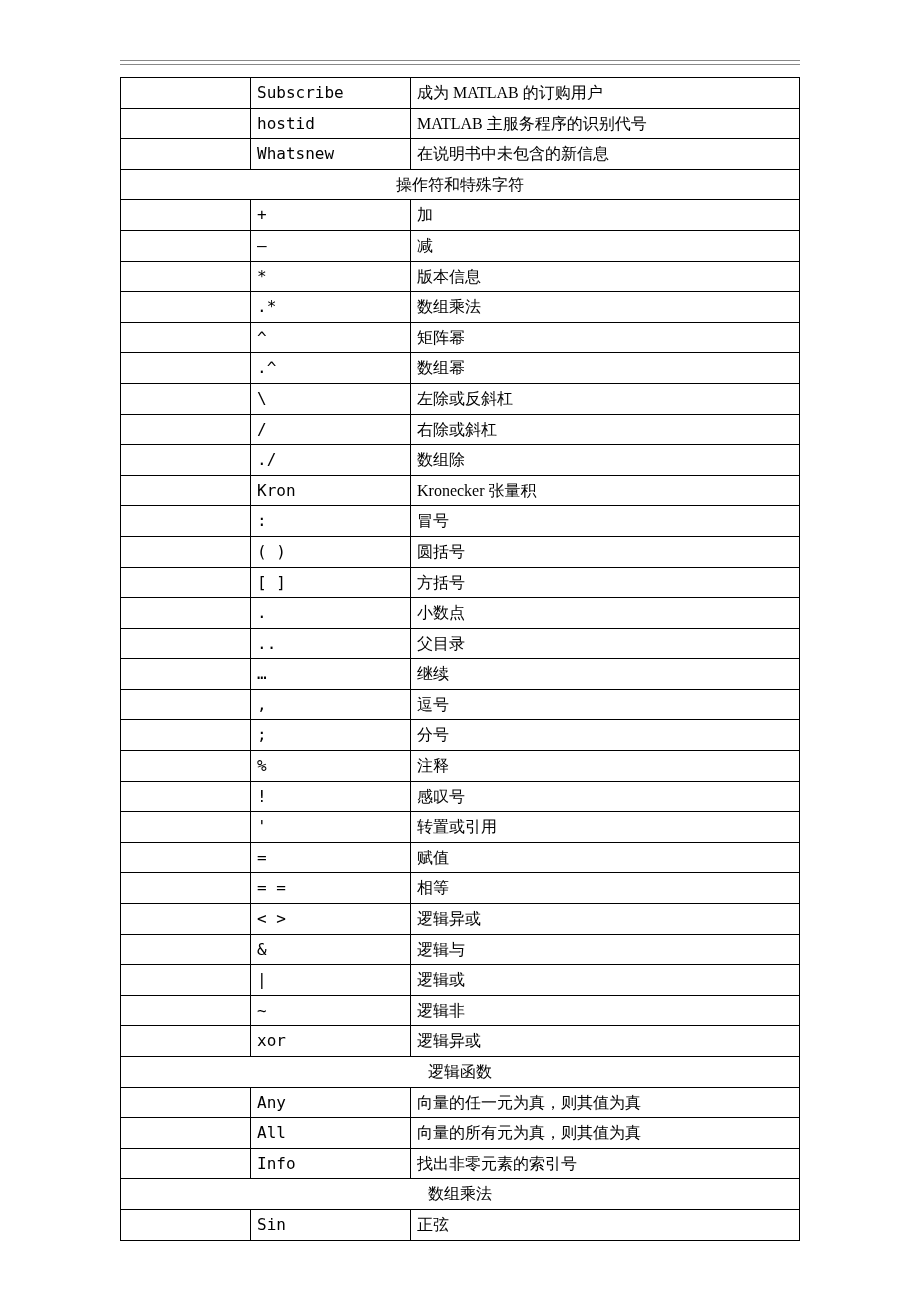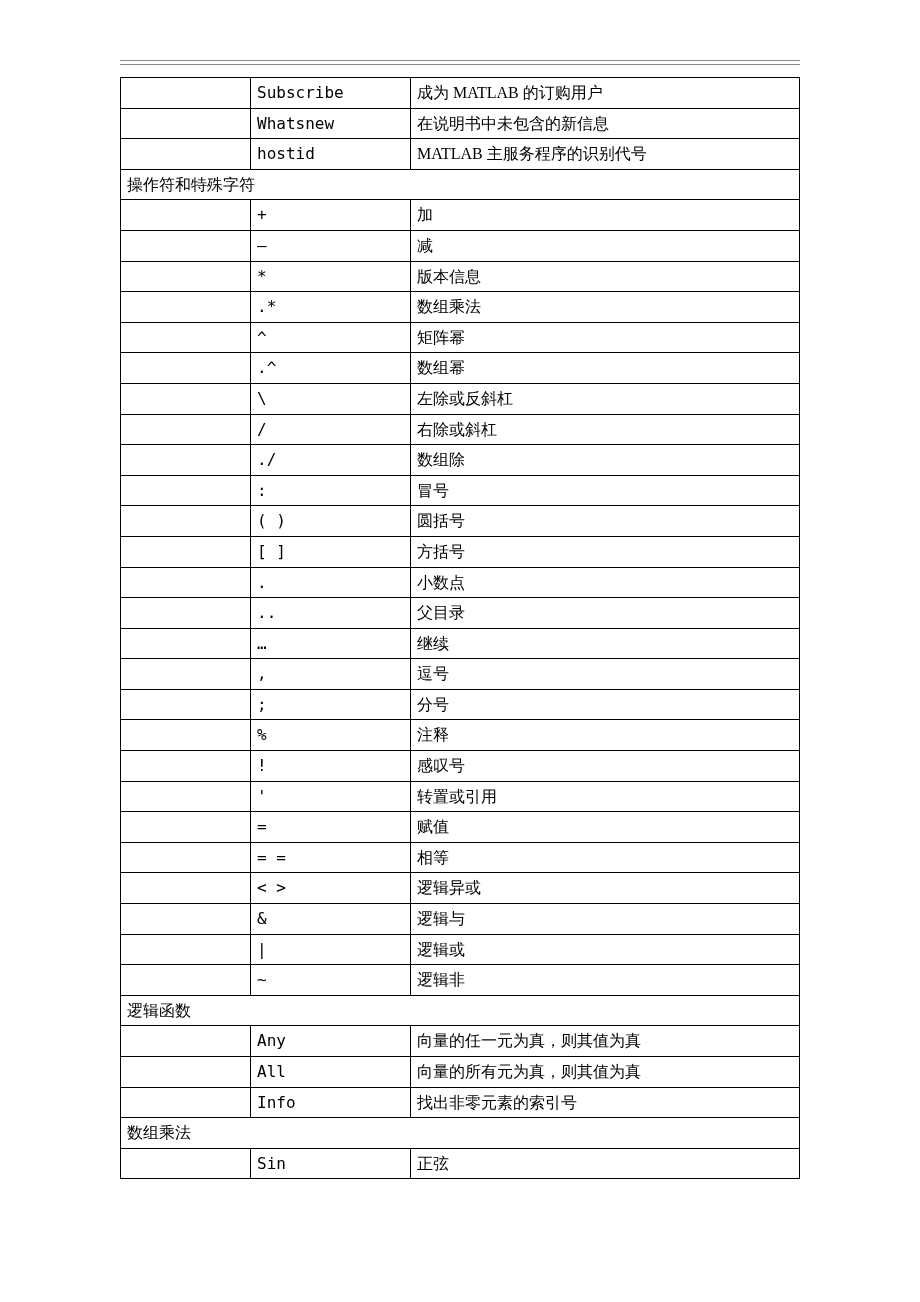--- a/index.html
+++ b/index.html
@@ -33,20 +33,21 @@
       padding: 2px 6px;
       vertical-align: middle;
       line-height: 1.6;
       height: 27px;
     }
     .col1 { width: 130px; }
     .col2 { width: 160px; font-family: "SimSun", monospace; }
     .col3 { }
     .section-row td {
       font-family: "SimSun", "宋体", serif;
+      text-align: center;
     }
   </style>
 </head>
 <body>
 
 <div class="page">
   <div class="divider"></div>
   <div class="divider2"></div>
 
   <table>
@@ -56,28 +57,28 @@
       <col class="col3">
     </colgroup>
     <tbody id="tbody">
         <tr>
           <td class="col1"></td>
           <td class="col2">Subscribe</td>
           <td class="col3">成为 MATLAB 的订购用户</td>
         </tr>
         <tr>
           <td class="col1"></td>
+          <td class="col2">hostid</td>
+          <td class="col3">MATLAB 主服务程序的识别代号</td>
+        </tr>
+        <tr>
+          <td class="col1"></td>
           <td class="col2">Whatsnew</td>
           <td class="col3">在说明书中未包含的新信息</td>
         </tr>
-        <tr>
-          <td class="col1"></td>
-          <td class="col2">hostid</td>
-          <td class="col3">MATLAB 主服务程序的识别代号</td>
-        </tr>
         <tr class="section-row">
           <td colspan="3">操作符和特殊字符</td>
         </tr>
         <tr>
           <td class="col1"></td>
           <td class="col2">+</td>
           <td class="col3">加</td>
         </tr>
         <tr>
           <td class="col1"></td>
@@ -114,20 +115,25 @@
           <td class="col2">/</td>
           <td class="col3">右除或斜杠</td>
         </tr>
         <tr>
           <td class="col1"></td>
           <td class="col2">./</td>
           <td class="col3">数组除</td>
         </tr>
         <tr>
           <td class="col1"></td>
+          <td class="col2">Kron</td>
+          <td class="col3">Kronecker 张量积</td>
+        </tr>
+        <tr>
+          <td class="col1"></td>
           <td class="col2">:</td>
           <td class="col3">冒号</td>
         </tr>
         <tr>
           <td class="col1"></td>
           <td class="col2">( )</td>
           <td class="col3">圆括号</td>
         </tr>
         <tr>
           <td class="col1"></td>
@@ -196,20 +202,25 @@
         </tr>
         <tr>
           <td class="col1"></td>
           <td class="col2">|</td>
           <td class="col3">逻辑或</td>
         </tr>
         <tr>
           <td class="col1"></td>
           <td class="col2">~</td>
           <td class="col3">逻辑非</td>
+        </tr>
+        <tr>
+          <td class="col1"></td>
+          <td class="col2">xor</td>
+          <td class="col3">逻辑异或</td>
         </tr>
         <tr class="section-row">
           <td colspan="3">逻辑函数</td>
         </tr>
         <tr>
           <td class="col1"></td>
           <td class="col2">Any</td>
           <td class="col3">向量的任一元为真，则其值为真</td>
         </tr>
         <tr>

